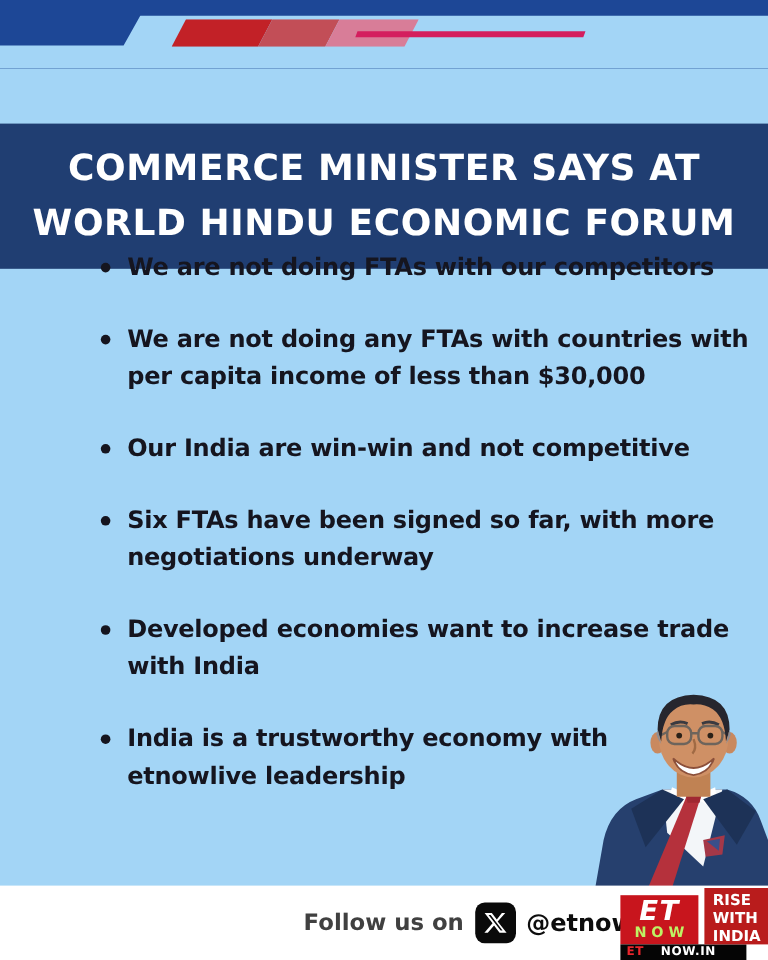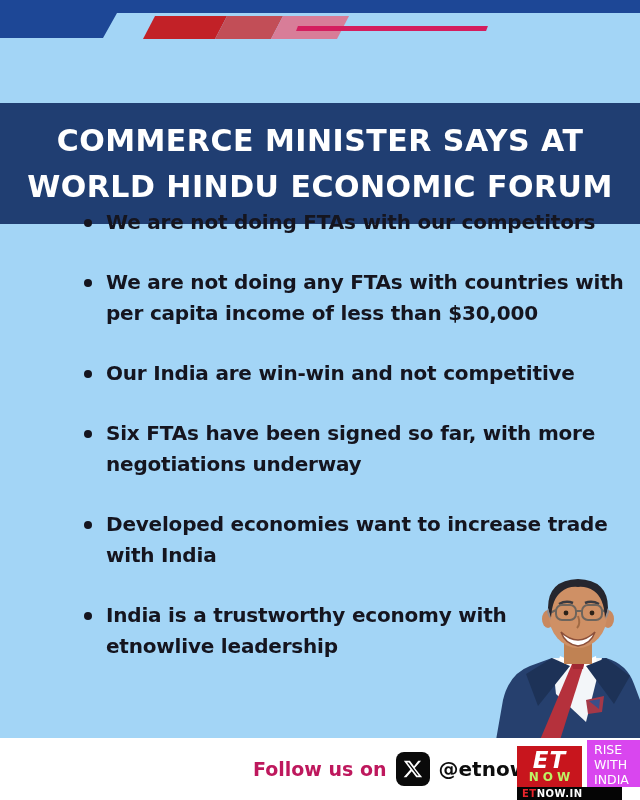--- a/index.html
+++ b/index.html
@@ -39,41 +39,41 @@
   
   .namebar{
     position:absolute;top:681px;left:0;width:640px;height:57px;background:#203e72;z-index:2;
     display:flex;align-items:center;justify-content:center;
     color:#fff;font-weight:bold;font-size:30px;letter-spacing:1.5px;
     padding-right:140px;box-sizing:border-box;
   }
   
   .footer{position:absolute;top:738px;left:0;width:640px;height:62px;background:#fff;z-index:6;}
   .follow-row{position:absolute;left:253px;top:0;height:100%;display:flex;align-items:center;gap:9px;}
-  .follow-label{color:#be185d;font-weight:bold;font-size:19px;}
+  .follow-label{color:#404040;font-weight:bold;font-size:19px;}
   .x-badge{width:34px;height:34px;background:#0a0a0a;border-radius:8px;
     display:flex;align-items:center;justify-content:center;}
   .x-badge svg{display:block;}
   .handle{color:#0d0d0d;font-weight:bold;font-size:20px;}
   .etnow-box{
     position:absolute;left:517px;top:8px;width:65px;height:41px;background:#c8151d;
     display:flex;flex-direction:column;align-items:center;justify-content:center;
   }
   .etnow-et{color:#fff;font-weight:bold;font-size:23px;line-height:22px;letter-spacing:1px;font-style:italic;}
   .etnow-now{color:#bef264;font-weight:bold;font-size:12px;line-height:13px;letter-spacing:4px;margin-left:4px;}
   .etnowin-strip{
     position:absolute;left:517px;top:49px;width:105px;height:13px;background:#050505;
     display:flex;align-items:center;padding-left:5px;box-sizing:border-box;
     font-weight:bold;font-size:10px;letter-spacing:.5px;
   }
   .etnowin-strip .p1{color:#e8252c;}
-  .etnowin-strip .p2{color:#fff;}
+  .etnowin-strip .p2{color:#fff;margin-left:14px;}
   .rise-box{
-    position:absolute;left:587px;top:2px;width:53px;height:47px;background:#d946ef;
-    color:#fff;font-weight:normal;font-size:12.5px;line-height:15px;
+    position:absolute;left:587px;top:2px;width:53px;height:47px;background:#b91c1c;
+    color:#fff;font-weight:bold;font-size:12.5px;line-height:15px;
     padding:2px 0 0 7px;box-sizing:border-box;
   }
 </style>
 </head>
 <body>
 
 <div class="canvas">
 
   <div class="top-deco">
     <div class="band"></div>

